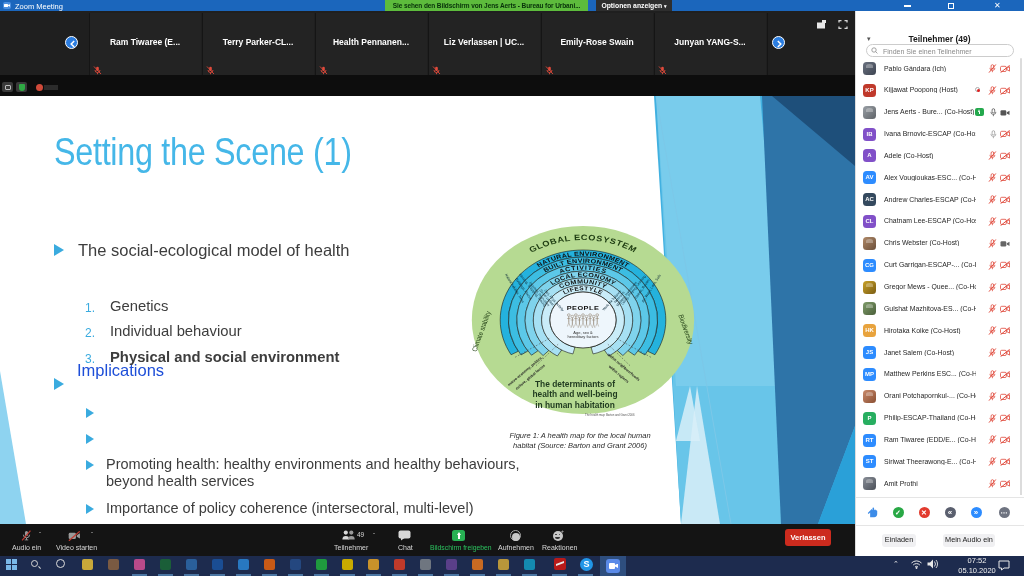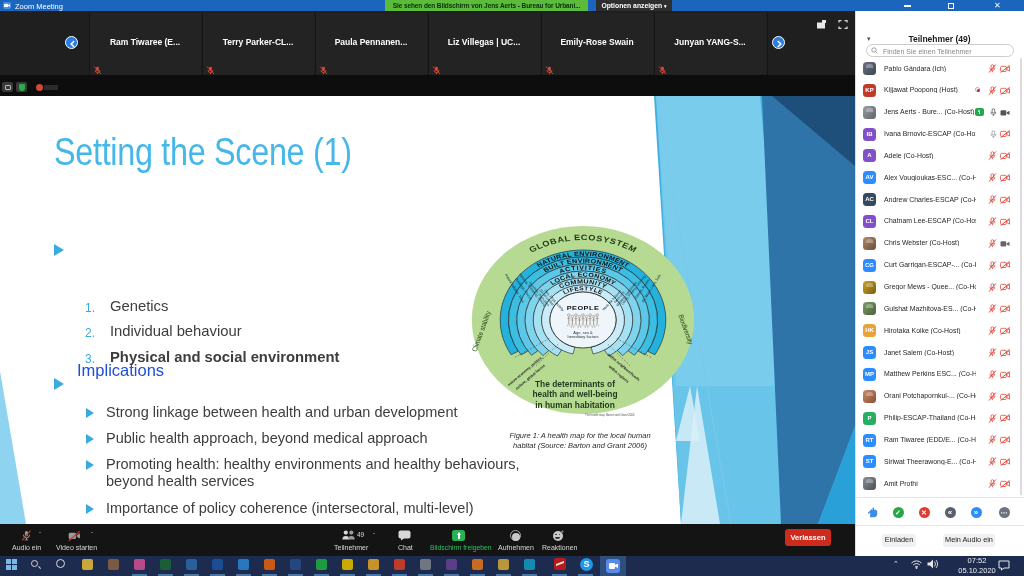--- a/index.html
+++ b/index.html
@@ -34,29 +34,29 @@
 </svg>
 <div class="abs" style="left:202px;top:13px;width:112px;height:62px;background:#232323;border-left:1px solid #151515;"></div>
 <div class="abs" style="left:202px;top:37px;width:112px;text-align:center;color:#fff;font-size:8.5px;font-weight:700;white-space:nowrap;overflow:hidden;">Terry Parker-CL...</div>
 <svg class="abs" style="left:206px;top:65.5px;" width="9" height="9" viewBox="0 0 9 9">
 <rect x="3.2" y="0.8" width="2.6" height="4.2" rx="1.3" fill="#e14a3b"></rect>
 <path d="M2,4 a2.5,2.5 0 0 0 5,0" fill="none" stroke="#e14a3b" stroke-width="0.9"></path>
 <line x1="4.5" y1="6.6" x2="4.5" y2="8.2" stroke="#e14a3b" stroke-width="0.9"></line>
 <line x1="1" y1="0.5" x2="8" y2="8" stroke="#e14a3b" stroke-width="0.9"></line>
 </svg>
 <div class="abs" style="left:315px;top:13px;width:112px;height:62px;background:#232323;border-left:1px solid #151515;"></div>
-<div class="abs" style="left:315px;top:37px;width:112px;text-align:center;color:#fff;font-size:8.5px;font-weight:700;white-space:nowrap;overflow:hidden;">Paula Pennanen...</div>
+<div class="abs" style="left:315px;top:37px;width:112px;text-align:center;color:#fff;font-size:8.5px;font-weight:700;white-space:nowrap;overflow:hidden;">Health Pennanen...</div>
 <svg class="abs" style="left:319px;top:65.5px;" width="9" height="9" viewBox="0 0 9 9">
 <rect x="3.2" y="0.8" width="2.6" height="4.2" rx="1.3" fill="#e14a3b"></rect>
 <path d="M2,4 a2.5,2.5 0 0 0 5,0" fill="none" stroke="#e14a3b" stroke-width="0.9"></path>
 <line x1="4.5" y1="6.6" x2="4.5" y2="8.2" stroke="#e14a3b" stroke-width="0.9"></line>
 <line x1="1" y1="0.5" x2="8" y2="8" stroke="#e14a3b" stroke-width="0.9"></line>
 </svg>
 <div class="abs" style="left:428px;top:13px;width:112px;height:62px;background:#232323;border-left:1px solid #151515;"></div>
-<div class="abs" style="left:428px;top:37px;width:112px;text-align:center;color:#fff;font-size:8.5px;font-weight:700;white-space:nowrap;overflow:hidden;">Liz Villegas | UC...</div>
+<div class="abs" style="left:428px;top:37px;width:112px;text-align:center;color:#fff;font-size:8.5px;font-weight:700;white-space:nowrap;overflow:hidden;">Liz Verlassen | UC...</div>
 <svg class="abs" style="left:432px;top:65.5px;" width="9" height="9" viewBox="0 0 9 9">
 <rect x="3.2" y="0.8" width="2.6" height="4.2" rx="1.3" fill="#e14a3b"></rect>
 <path d="M2,4 a2.5,2.5 0 0 0 5,0" fill="none" stroke="#e14a3b" stroke-width="0.9"></path>
 <line x1="4.5" y1="6.6" x2="4.5" y2="8.2" stroke="#e14a3b" stroke-width="0.9"></line>
 <line x1="1" y1="0.5" x2="8" y2="8" stroke="#e14a3b" stroke-width="0.9"></line>
 </svg>
 <div class="abs" style="left:541px;top:13px;width:112px;height:62px;background:#232323;border-left:1px solid #151515;"></div>
 <div class="abs" style="left:541px;top:37px;width:112px;text-align:center;color:#fff;font-size:8.5px;font-weight:700;white-space:nowrap;overflow:hidden;">Emily-Rose Swain</div>
 <svg class="abs" style="left:545px;top:65.5px;" width="9" height="9" viewBox="0 0 9 9">
 <rect x="3.2" y="0.8" width="2.6" height="4.2" rx="1.3" fill="#e14a3b"></rect>
@@ -106,32 +106,31 @@
     <polygon points="681,428 697,290 720,428" fill="#c9e9f6"></polygon>
     <polygon points="676,345 690,290 700,345" fill="#d8eef8" opacity="0.85"></polygon>
     <polygon points="762,0 855,0 855,330 818,428 781,428" fill="#2e74a8"></polygon>
     <polygon points="772,0 855,0 855,70" fill="#1e4f7a"></polygon>
     <polygon points="855,330 855,428 818,428" fill="#2aa0d8"></polygon>
     <line x1="656" y1="0" x2="731" y2="428" stroke="#7cc8e8" stroke-width="1"></line>
     <polygon points="0,275 26,428 0,428" fill="#8ed3f0"></polygon>
   </svg>
 <div class="abs" style="left:54px;top:33.5px;font-size:33px;color:#45b7e8;letter-spacing:-0.3px;transform:scale(0.98,1.18);transform-origin:left top;">Setting the Scene (1)</div>
 <div class="abs" style="left:54px;top:148px;width:0;height:0;border-left:10px solid #3aabdf;border-top:6.2px solid transparent;border-bottom:6.2px solid transparent;"></div>
+<div class="abs" style="left:78px;top:145px;font-size:16.5px;color:#3d3d3d;">The social-ecological model of health</div>
 <div class="abs" style="left:85px;top:205px;font-size:12px;color:#3aabdf;">1.</div>
 <div class="abs" style="left:110px;top:202px;font-size:14.8px;color:#3d3d3d;font-weight:400;">Genetics</div>
 <div class="abs" style="left:85px;top:230px;font-size:12px;color:#3aabdf;">2.</div>
 <div class="abs" style="left:110px;top:227px;font-size:14.8px;color:#3d3d3d;font-weight:400;">Individual behaviour</div>
 <div class="abs" style="left:85px;top:256px;font-size:12px;color:#3aabdf;">3.</div>
 <div class="abs" style="left:110px;top:253px;font-size:14.8px;color:#3d3d3d;font-weight:700;">Physical and social environment</div>
 <div class="abs" style="left:54px;top:282px;width:0;height:0;border-left:10px solid #3aabdf;border-top:6.2px solid transparent;border-bottom:6.2px solid transparent;"></div>
 <div class="abs" style="left:77px;top:265px;font-size:16.5px;color:#1d4ed8;">Implications</div>
 <div class="abs" style="left:86px;top:312px;width:0;height:0;border-left:8px solid #3aabdf;border-top:5.0px solid transparent;border-bottom:5.0px solid transparent;"></div>
-<div class="abs" style="left:106px;top:308px;width:432px;font-size:14.5px;color:#3d3d3d;line-height:17px;">Strong linkage between health and urban development</div>
 <div class="abs" style="left:86px;top:338px;width:0;height:0;border-left:8px solid #3aabdf;border-top:5.0px solid transparent;border-bottom:5.0px solid transparent;"></div>
-<div class="abs" style="left:106px;top:334px;width:432px;font-size:14.5px;color:#3d3d3d;line-height:17px;">Public health approach, beyond medical approach</div>
 <div class="abs" style="left:86px;top:364px;width:0;height:0;border-left:8px solid #3aabdf;border-top:5.0px solid transparent;border-bottom:5.0px solid transparent;"></div>
 <div class="abs" style="left:106px;top:360px;width:432px;font-size:14.5px;color:#3d3d3d;line-height:17px;">Promoting health: healthy environments and healthy behaviours, beyond health services</div>
 <div class="abs" style="left:86px;top:408px;width:0;height:0;border-left:8px solid #3aabdf;border-top:5.0px solid transparent;border-bottom:5.0px solid transparent;"></div>
 <div class="abs" style="left:106px;top:404px;width:432px;font-size:14.5px;color:#3d3d3d;line-height:17px;">Importance of policy coherence (intersectoral, multi-level)</div>
 <div class="abs" style="left:504px;top:335px;width:152px;text-align:center;font-size:7.5px;font-style:italic;color:#2b2b2b;line-height:10px;">Figure 1: A health map for the local human habitat (Source: Barton and Grant 2006)</div>
 <svg width="240" height="204" viewBox="0 0 240 204" style="position:absolute;left:463px;top:122px">
 <g transform="translate(120,102) scale(1.183,1) translate(-102,-100)">
 <circle cx="102" cy="100" r="94" fill="#b6da92"></circle>
 <path d="M162.77,134.74 A70,70 0 1 0 41.23,134.74 L47.30,131.26 A63,63 0 1 1 156.70,131.26 Z" fill="#24b2dd" stroke="#1a1a1a" stroke-width="0.55"></path>
 <path d="M154.42,134.94 A63,63 0 1 0 49.58,134.94 L55.40,131.06 A56,56 0 1 1 148.60,131.06 Z" fill="#3cbde2" stroke="#1a1a1a" stroke-width="0.55"></path>

